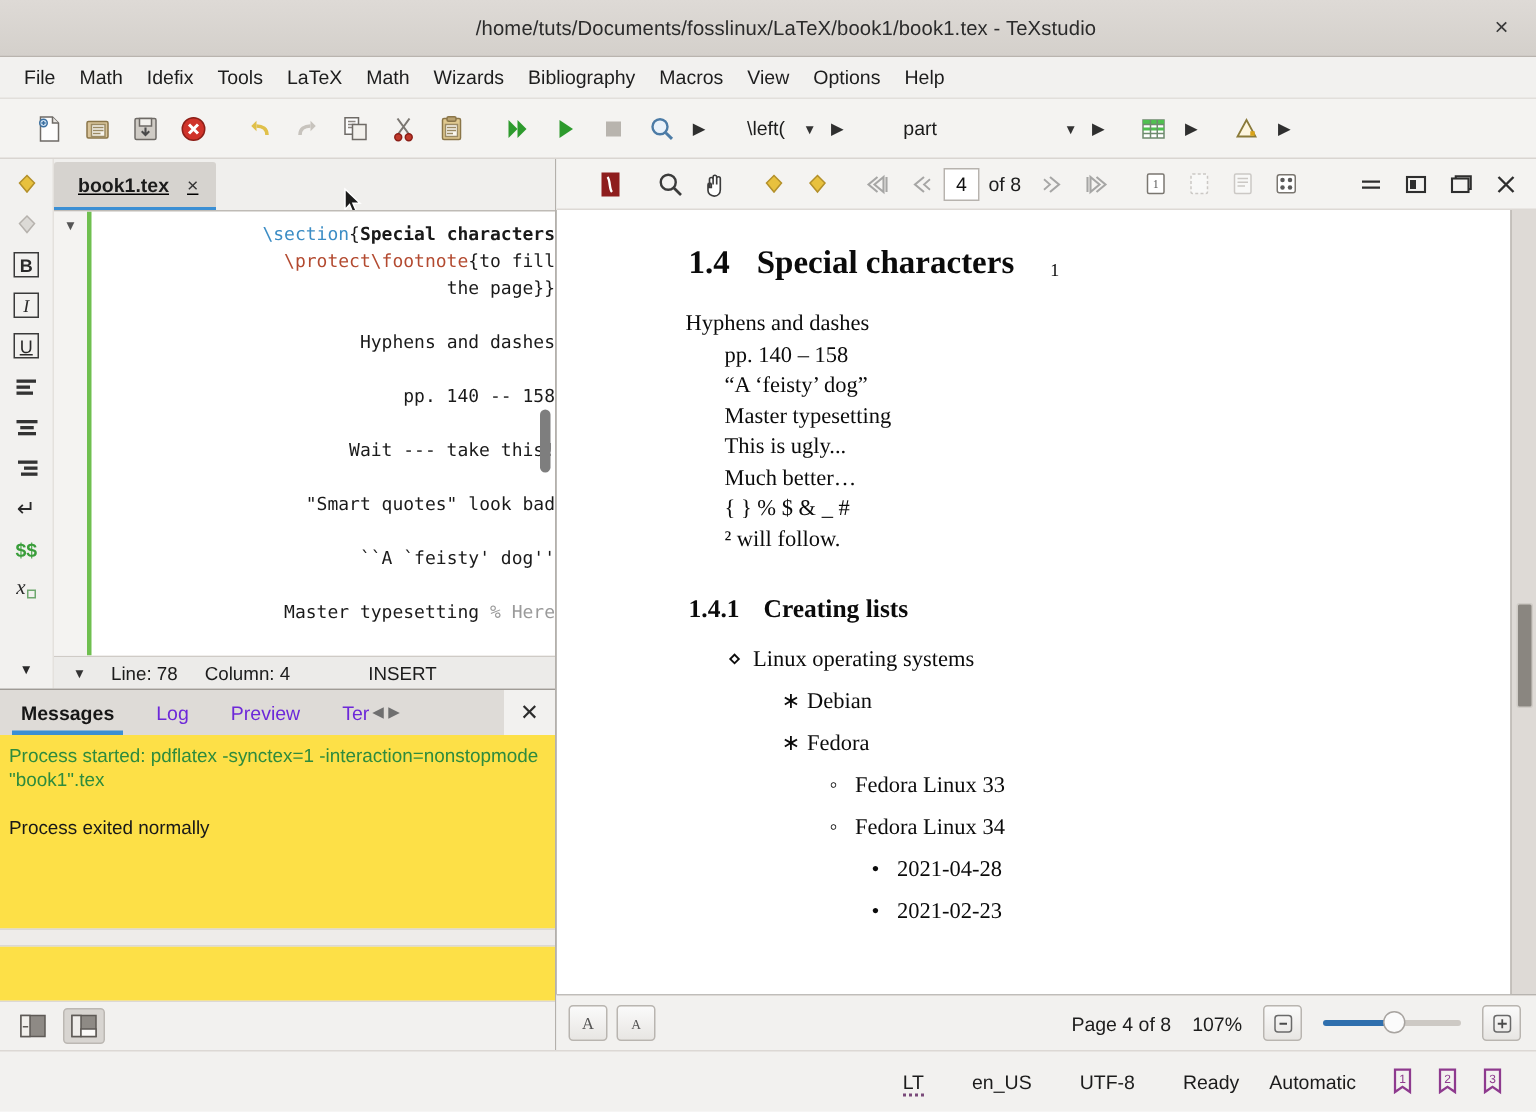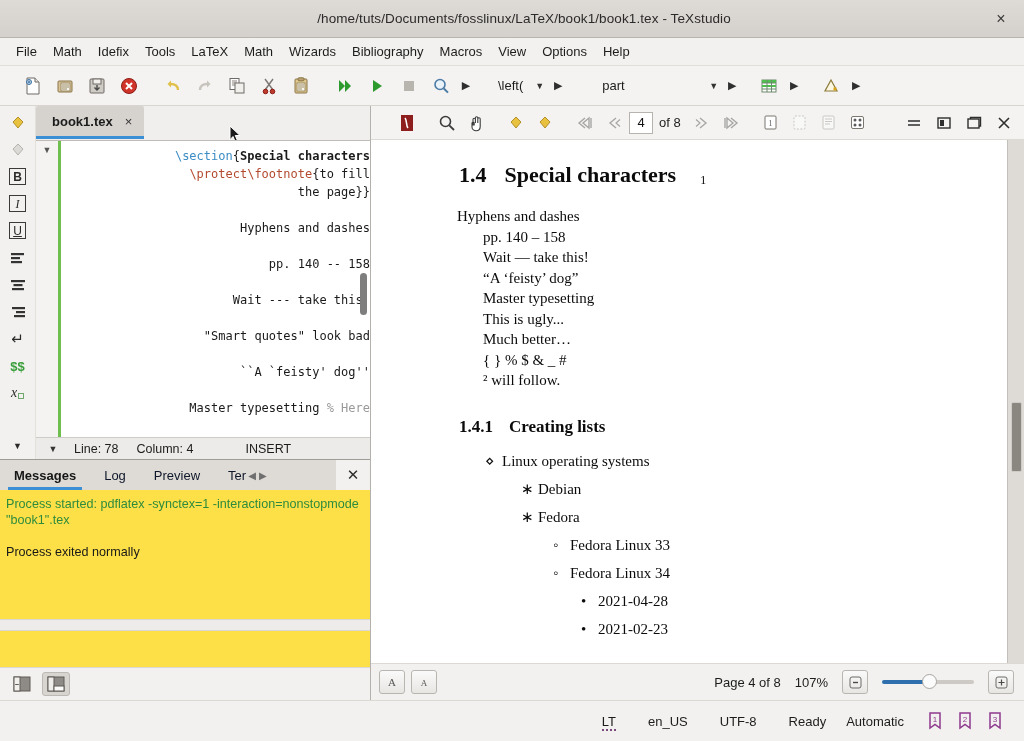--- a/index.html
+++ b/index.html
@@ -115,22 +115,23 @@
     display: flex; align-items: center; justify-content: center;
     font-size: 12px; line-height: 1;
   }
 
   .editor-main {
     flex: 1; display: flex; flex-direction: column; min-width: 0;
   }
   .tabbar {
     height: 34px; flex: 0 0 34px;
     background: #f0efed;
-    display: flex; align-items: flex-start;
+    display: flex; align-items: center;
     position: relative;
+    text-decoration: underline;
   }
   .tab {
     height: 30px; background: #d6d3cf;
     display: flex; align-items: center; gap: 12px;
     padding: 0 12px 0 16px;
     font-size: 13px; font-weight: bold; color: #1b1b1b;
     border-top-left-radius: 2px; border-top-right-radius: 2px;
     cursor: pointer; position: relative;
   }
   .tab::after {
@@ -203,21 +204,21 @@
     background: #ffffff;
     border-top: 1px solid #9f9b96;
   }
   .msg-tabs {
     height: 30px; flex: 0 0 30px;
     background: #dedbd7;
     display: flex; align-items: stretch;
   }
   .msg-tab {
     display: flex; align-items: center;
-    padding: 0 14px; font-size: 13px; color: #0f172a;
+    padding: 0 14px; font-size: 13px; color: #6d28d9;
     cursor: pointer; position: relative;
   }
   .msg-tab.active { color: #161616; font-weight: bold; }
   .msg-tab.active::after {
     content: ""; position: absolute; left: 8px; right: 8px; bottom: 0;
     height: 3px; background: #3b8fd4;
   }
   .msg-tab.clipped { padding-right: 2px; }
   .msg-navs { display: flex; align-items: center; color: #6f6f6f; font-size: 10px; gap: 3px; padding-right: 6px; }
   .msg-nav { cursor: pointer; }
@@ -768,21 +769,20 @@
       <div class="pdf-area">
         <div class="pdf-page">
           <div class="pdf-h1">
             <span>1.4</span>
             <span>Special characters</span>
             <span class="sup">1</span>
           </div>
           <div class="pdf-body" id="pdf-body-lines">
               <div>Hyphens and dashes</div>
               <div class="ind">pp. 140 – 158</div>
-              <div class="ind">Wait — take this!</div>
               <div class="ind">“A ‘feisty’ dog”</div>
               <div class="ind">Master typesetting</div>
               <div class="ind">This is ugly...</div>
               <div class="ind">Much better…</div>
               <div class="ind">{ } % $ &amp; _ #</div>
               <div class="ind">² will follow.</div>
             </div>
           <div class="pdf-h2">
             <span>1.4.1</span>
             <span>Creating lists</span>

